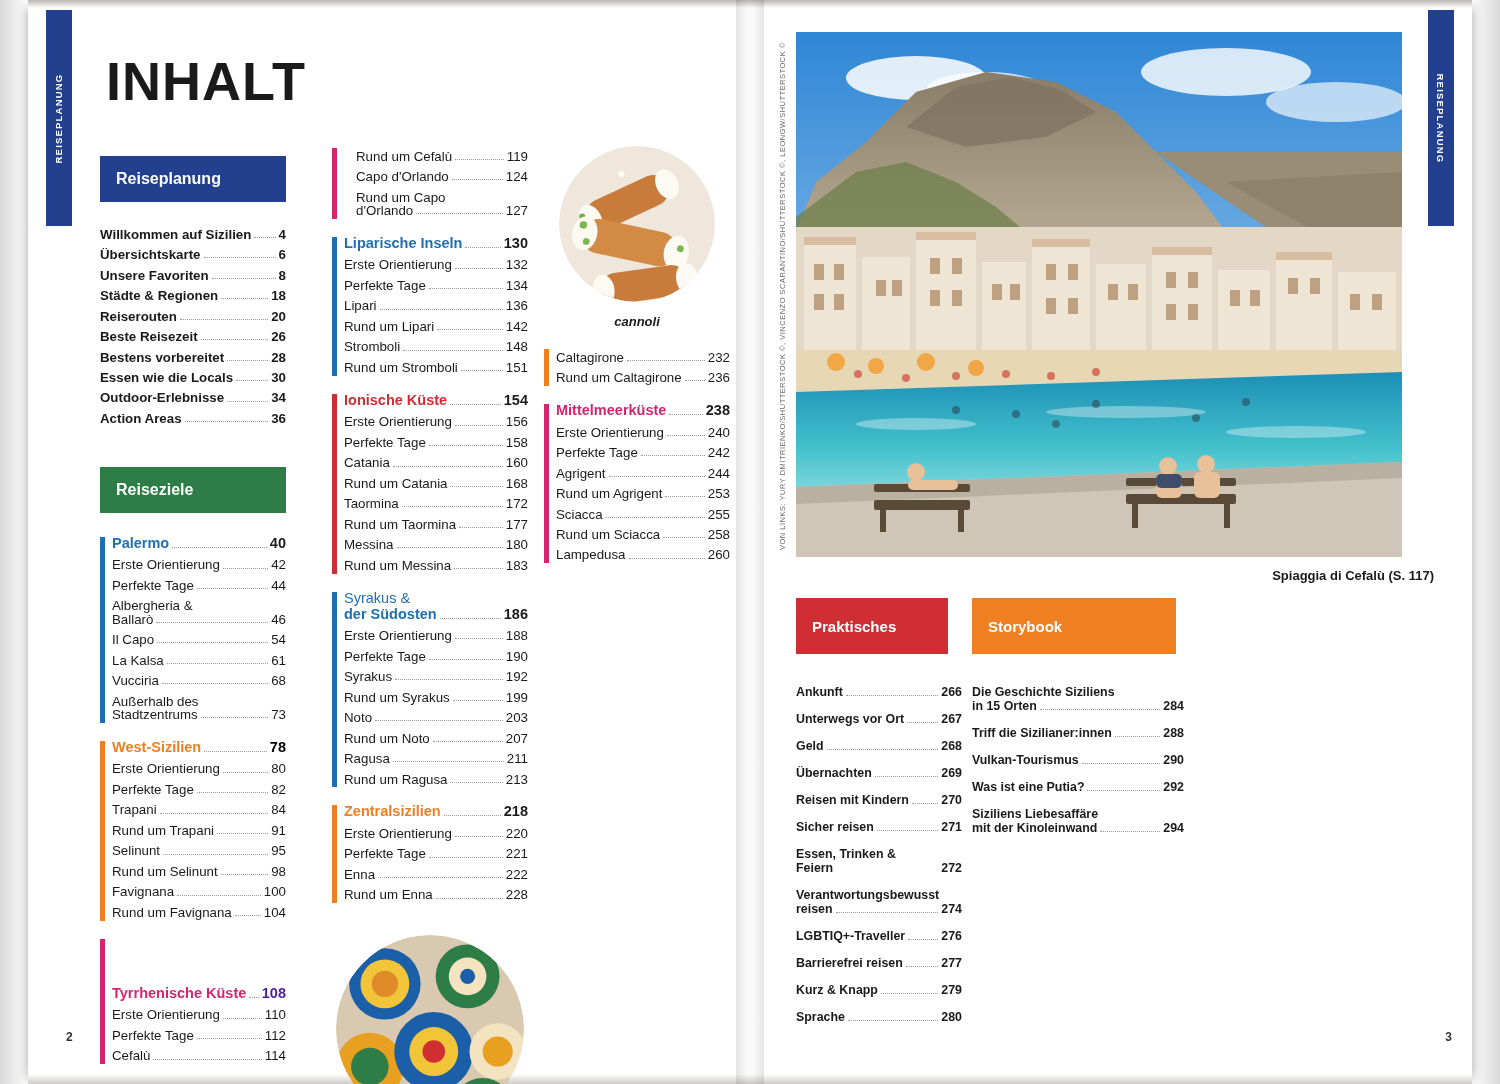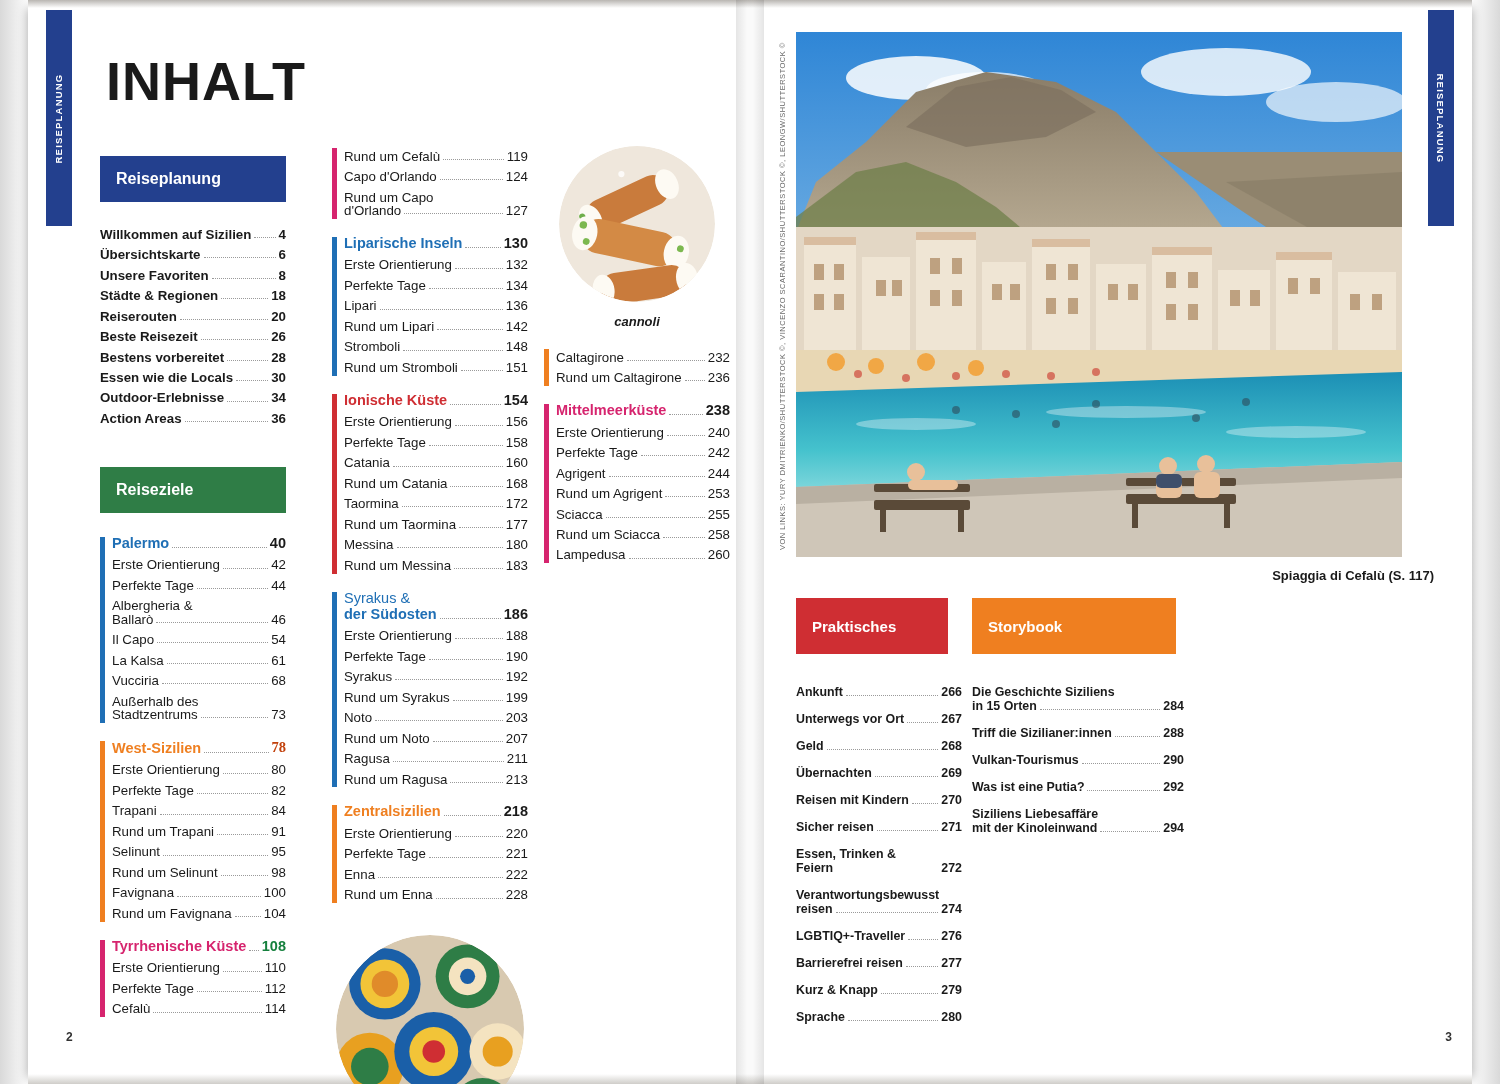--- a/index.html
+++ b/index.html
@@ -295,21 +295,21 @@
                 <span class="dots"></span>
                 <span class="pg">73</span>
               </div>
             </div>
           </div>
           <div class="group">
             <div class="bar" style="background: rgb(239, 127, 32);"></div>
             <div class="head" style="color: rgb(239, 127, 32);">
               <span>West-Sizilien</span>
               <span class="dots"></span>
-              <span style="color: #c2410c; font-family: Liberation Serif, serif;">78</span>
+              <span style="color: #000000;">78</span>
             </div>
             <div class="entry">
               <span class="lbl">Erste Orientierung</span>
               <span class="dots"></span>
               <span class="pg">80</span>
             </div>
             <div class="entry">
               <span class="lbl">Perfekte Tage</span>
               <span class="dots"></span>
               <span class="pg">82</span>
@@ -343,21 +343,21 @@
               <span class="lbl">Rund um Favignana</span>
               <span class="dots"></span>
               <span class="pg">104</span>
             </div>
           </div>
           <div class="group">
             <div class="bar" style="background: rgb(214, 36, 110);"></div>
             <div class="head" style="color: rgb(214, 36, 110);">
               <span>Tyrrhenische Küste</span>
               <span class="dots"></span>
-              <span style="color: #15803d;">108</span>
+              <span style="color: #4c1d95; margin-top: 48px;">108</span>
             </div>
             <div class="entry">
               <span class="lbl">Erste Orientierung</span>
               <span class="dots"></span>
               <span class="pg">110</span>
             </div>
             <div class="entry">
               <span class="lbl">Perfekte Tage</span>
               <span class="dots"></span>
               <span class="pg">112</span>
@@ -365,21 +365,21 @@
             <div class="entry">
               <span class="lbl">Cefalù</span>
               <span class="dots"></span>
               <span class="pg">114</span>
             </div>
           </div>
         </div>
     </div>
 
     <div class="colbox col2">
-      <div class="group" style="padding-left:12px">
+      <div class="group" style="padding-left:24px">
         <div class="bar" style="background:#d6246e"></div>
         <div id="c2-cont">
             <div class="entry">
               <span class="lbl">Rund um Cefalù</span>
               <span class="dots"></span>
               <span class="pg">119</span>
             </div>
             <div class="entry">
               <span class="lbl">Capo d'Orlando</span>
               <span class="dots"></span>

